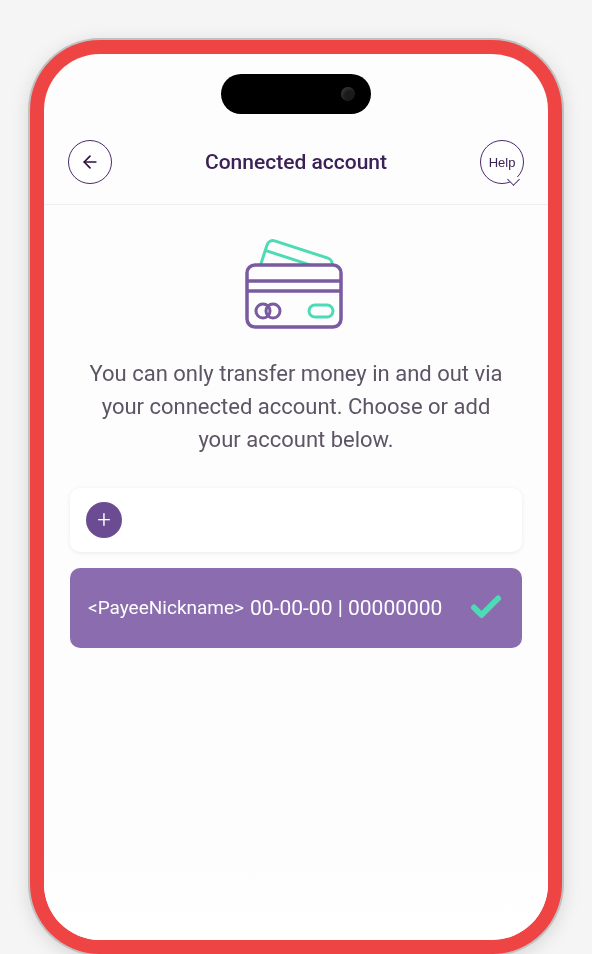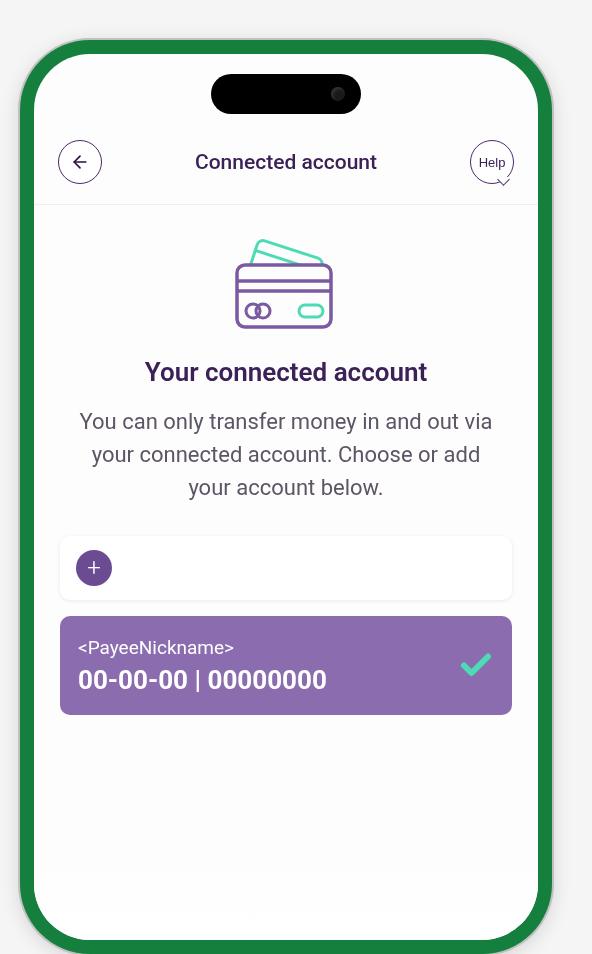--- a/index.html
+++ b/index.html
@@ -1,23 +1,23 @@
 <!DOCTYPE html>
 <html><head>
   <meta charset="utf-8">
   <style>
     * { box-sizing: border-box; margin: 0; padding: 0; }
     html, body { width: 592px; height: 954px; background: #f5f5f5; font-family: -apple-system, BlinkMacSystemFont, "Segoe UI", Roboto, sans-serif; }
     .device-frame {
       position: absolute;
       top: 40px;
-      left: 20px;
+      left: 30px;
       width: 532px;
       height: 914px;
-      background: #15803d;
+      background: #ef4444;
       border-radius: 70px;
       padding: 14px;
       box-shadow: 0 0 0 2px #c0c0c0, 0 4px 20px rgba(0,0,0,0.15);
     }
     .screen {
       width: 100%;
       height: 100%;
       background: #fdfdfe;
       border-radius: 56px;
       overflow: hidden;
@@ -152,31 +152,30 @@
       color: #fff;
       font-size: 24px;
       font-weight: 300;
     }
     .account-card {
       background: #8a6caf;
       padding: 20px 18px;
     }
     .account-left {
       display: flex;
-      flex-direction: column;
+      flex-direction: row;
       gap: 6px;
     }
     .account-name {
       font-size: 19px;
       color: #fff;
     }
     .account-number {
-      font-size: 26px;
+      font-size: 21px;
       color: #fff;
-      font-weight: bold;
     }
     .check-icon svg {
       stroke: #4ddbb6;
     }
     .fade-bottom {
       position: absolute;
       bottom: 0;
       left: 0;
       right: 0;
       height: 180px;
@@ -214,21 +213,20 @@
             </g>
             <rect x="16" y="30" width="94" height="62" rx="8" fill="#fdfdfe" stroke="#7a5aa0" stroke-width="3.5"></rect>
             <line x1="16" y1="46" x2="110" y2="46" stroke="#7a5aa0" stroke-width="3.5"></line>
             <line x1="16" y1="56" x2="110" y2="56" stroke="#7a5aa0" stroke-width="3.5"></line>
             <circle cx="32" cy="76" r="7" fill="none" stroke="#7a5aa0" stroke-width="3"></circle>
             <circle cx="42" cy="76" r="7" fill="none" stroke="#7a5aa0" stroke-width="3"></circle>
             <rect x="78" y="70" width="24" height="12" rx="6" fill="none" stroke="#4ddbb6" stroke-width="3"></rect>
           </svg>
         </div>
 
-        <h1 class="page-title">Your connected account</h1>
         <p class="description">You can only transfer money in and out via your connected account. Choose or add your account below.</p>
 
         <div class="option-card add-card">
           <span class="plus-badge">+</span>
         </div>
 
         <div class="option-card account-card">
           <div class="account-left">
             <span class="account-name">&lt;PayeeNickname&gt;</span>
             <span class="account-number">00-00-00 | 00000000</span>

